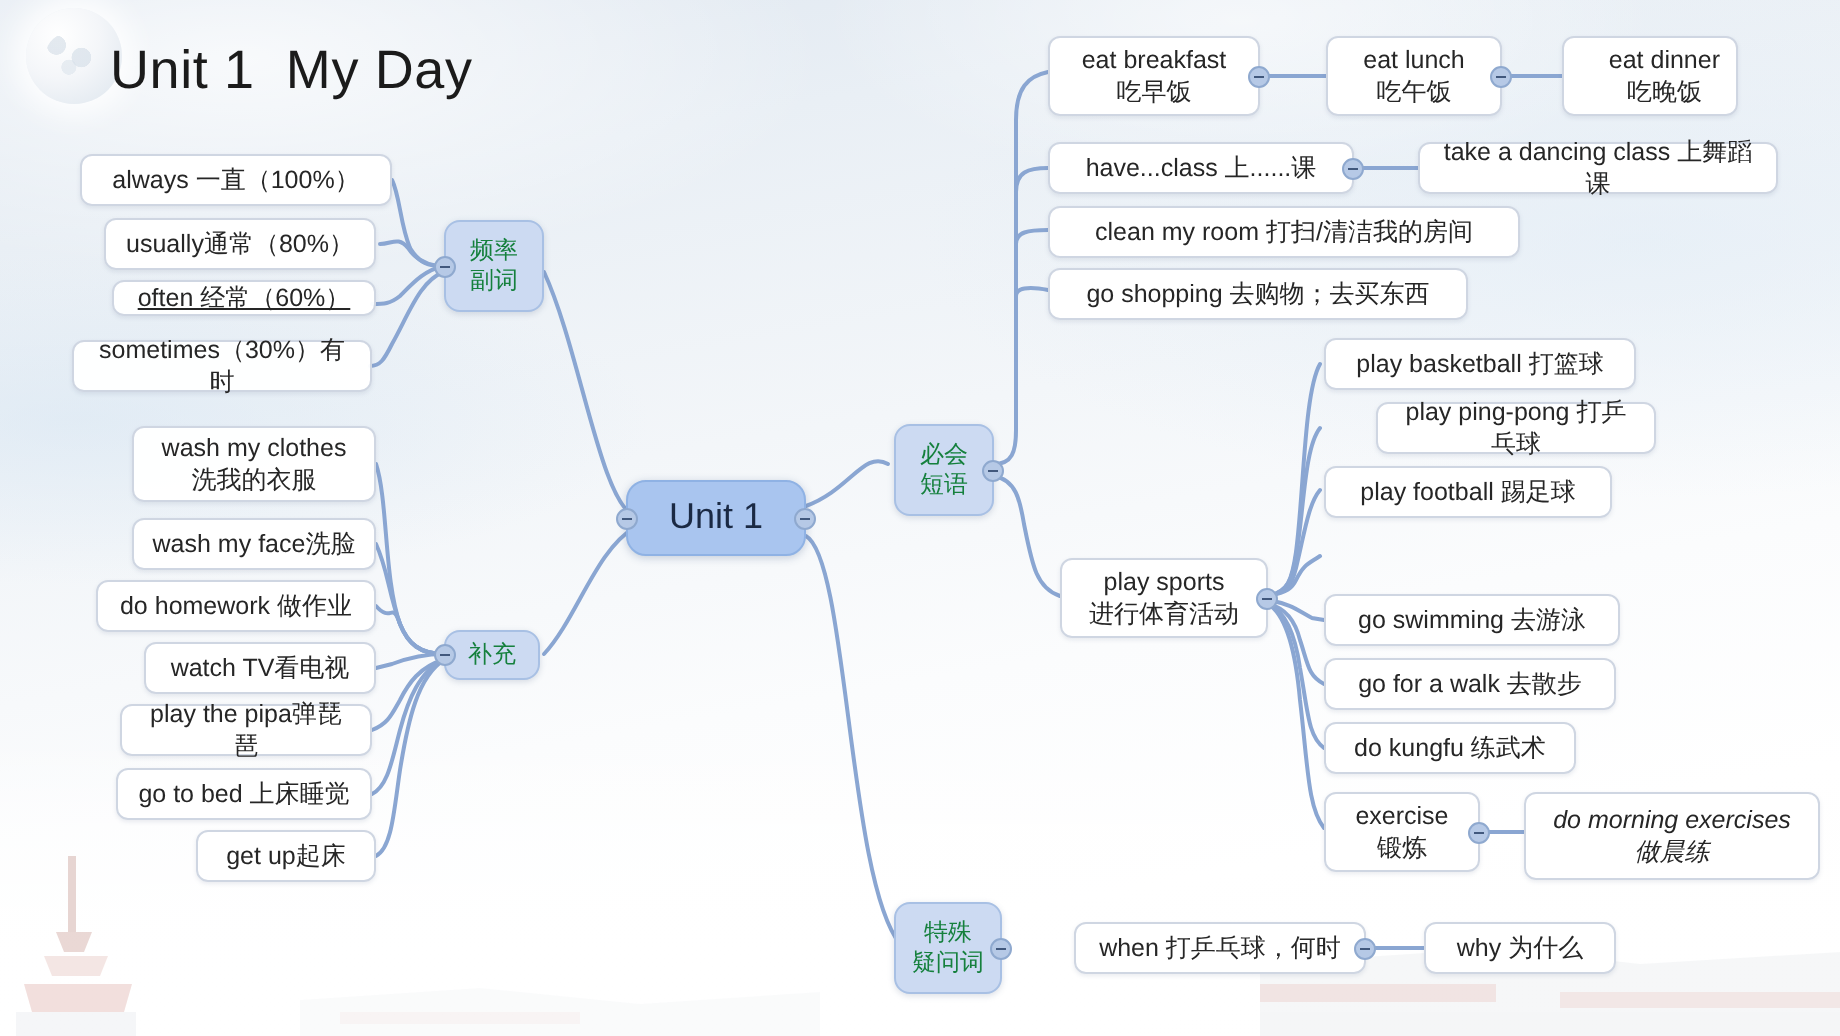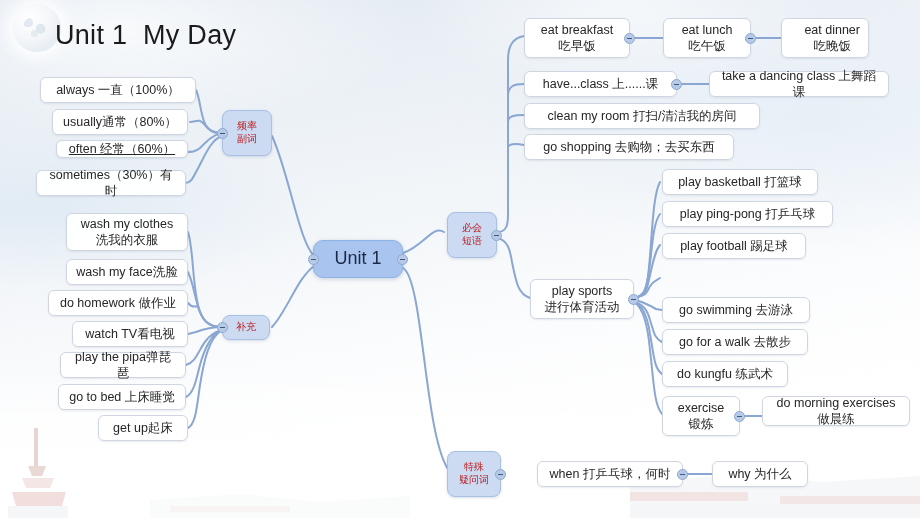--- a/index.html
+++ b/index.html
@@ -102,22 +102,22 @@
   }
   .node.leaf {
     background: rgba(255,255,255,0.96);
     border: 1px solid #cfd6e2;
     box-shadow: 0 1px 2px rgba(90,110,140,0.13);
   }
   .node.topic {
     background: #ccdaf2;
     border: 1px solid #a8c0e4;
     box-shadow: 0 1px 3px rgba(90,110,140,0.22);
-    font-size: 10px;
-    color: #b91c1c;
+    font-size: 12px;
+    color: #15803d;
     border-radius: 8px;
   }
   .node.root {
     background: #a9c5ef;
     border: 1px solid #8fb2e4;
     font-size: 18px;
     color: #1b2a44;
     border-radius: 10px;
     box-shadow: 0 1px 4px rgba(70,95,135,0.28);
   }
@@ -316,41 +316,41 @@
 
   <div class="node leaf" style="left:530px; top:279px; width:104px; height:40px;">
     <span class="label">play sports
 进行体育活动</span>
     <span class="collapse on-right"></span>
   </div>
 
   <div class="node leaf" style="left:662px; top:169px; width:156px; height:26px;">
     <span class="label">play  basketball 打篮球</span>
   </div>
-  <div class="node leaf" style="left:662px; top:201px; width:171px; height:26px;">
+  <div class="node leaf" style="left:688px; top:201px; width:140px; height:26px;">
     <span class="label">play ping-pong 打乒乓球</span>
   </div>
   <div class="node leaf" style="left:662px; top:233px; width:144px; height:26px;">
     <span class="label">play football 踢足球</span>
   </div>
   <div class="node leaf" style="left:662px; top:297px; width:148px; height:26px;">
     <span class="label">go swimming 去游泳</span>
   </div>
   <div class="node leaf" style="left:662px; top:329px; width:146px; height:26px;">
     <span class="label">go for a walk 去散步</span>
   </div>
   <div class="node leaf" style="left:662px; top:361px; width:126px; height:26px;">
     <span class="label">do kungfu 练武术</span>
   </div>
   <div class="node leaf" style="left:662px; top:396px; width:78px; height:40px;">
     <span class="label">exercise
 锻炼</span>
     <span class="collapse on-right"></span>
   </div>
-  <div class="node leaf" style="left:762px; top:396px; width:148px; height:30px;">
+  <div class="node leaf" style="left:762px; top:396px; width:148px; height:44px;font-style:italic;">
     <span class="label">do morning exercises
 做晨练</span>
   </div>
 
   <div class="node topic" style="left:447px; top:451px; width:54px; height:46px;">
     <span class="label">特殊
 疑问词</span>
     <span class="collapse on-right"></span>
   </div>
   <div class="node leaf" style="left:537px; top:461px; width:146px; height:26px;">

